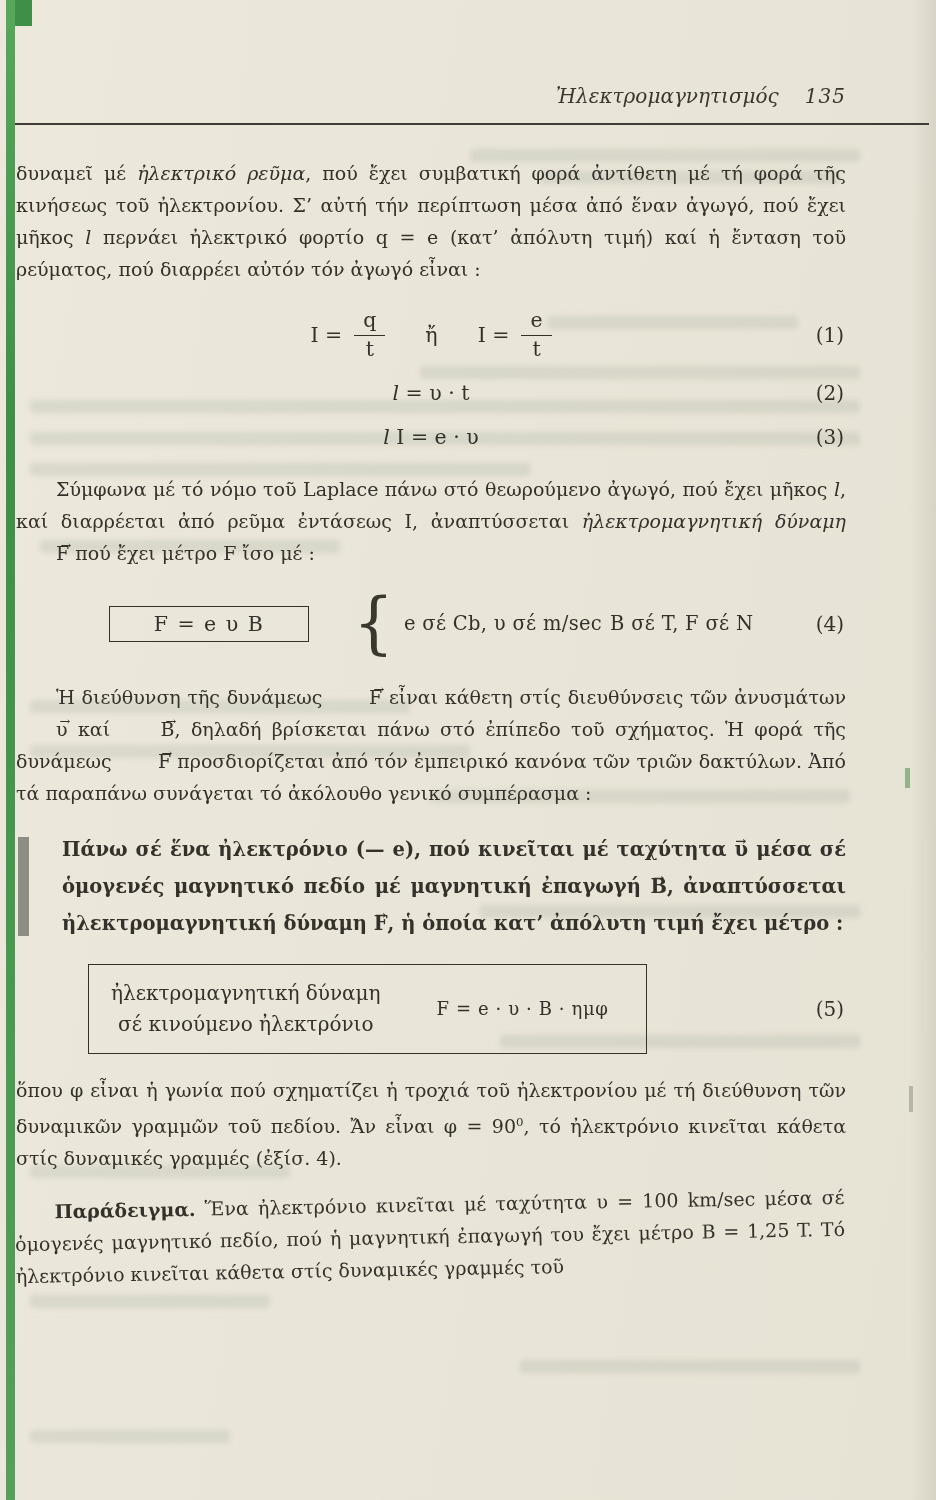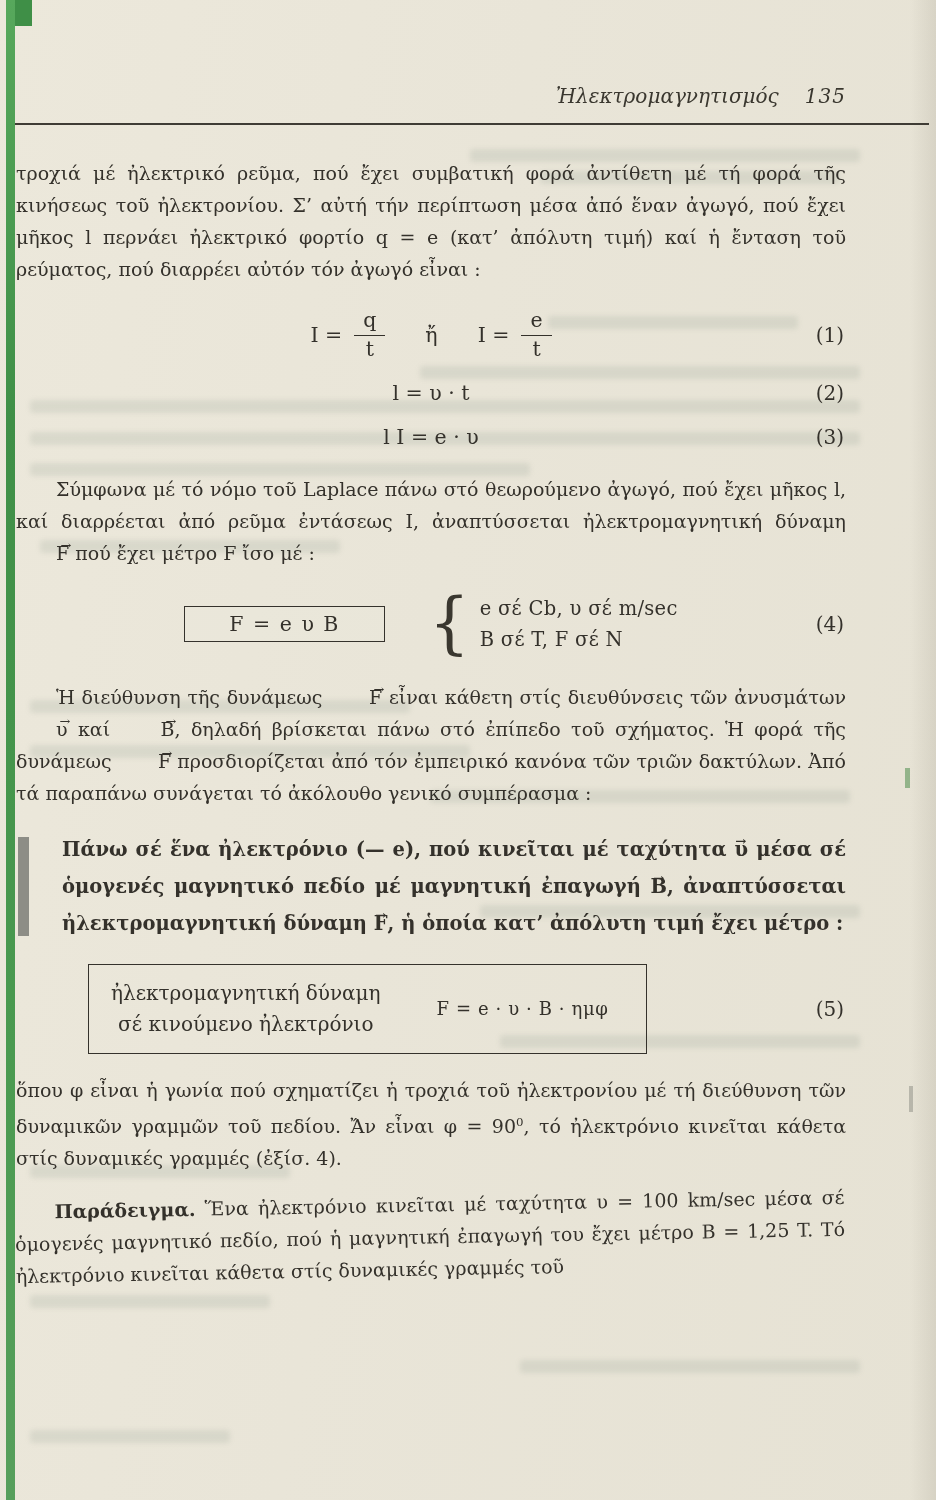--- a/index.html
+++ b/index.html
@@ -22,21 +22,21 @@
 
   .content{position:absolute;left:16px;top:0;width:830px;z-index:2;}
 
   .header{display:flex;justify-content:flex-end;align-items:baseline;gap:26px;
     padding-top:84px;font-style:italic;font-size:20px;color:#3a372f;}
   .header .pg{letter-spacing:1px;}
   .rule{margin-top:15px;margin-left:-8px;width:921px;border-top:2.5px solid #3f3c35;}
 
   p{margin:0;font-size:19px;line-height:32px;text-align:justify;}
   .ind{text-indent:40px;}
-  .it{}
+  .it{font-style:italic;}
   .b{font-weight:bold;}
   sup{font-size:0.62em;}
 
   .vec{position:relative;display:inline-block;}
   .vec::after{content:"\2192";position:absolute;left:50%;top:-0.68em;
     transform:translateX(-50%) scaleX(1.15);font-size:0.6em;}
 
   .mt1{margin-top:32px;}
 
   .eq{position:relative;display:flex;align-items:center;justify-content:center;font-size:20.5px;}
@@ -50,21 +50,21 @@
 
   .eq2{margin-top:20px;}
   .eq3{margin-top:20px;}
   .pmid{margin-top:26px;}
   .p3m{margin-top:20px;}
   .p4m{margin-top:24px;}
 
   .eq4{margin-top:26px;}
   .formula-box{border:1.7px solid #35322c;padding:5px 44px;letter-spacing:1.5px;background:rgba(255,255,255,0.04);}
   .brace{font-size:64px;font-weight:200;line-height:0.9;margin:0 10px 0 44px;transform:scaleY(1.05);color:#3a372f;}
-  .conds{display:flex;flex-direction:column;gap:8px;font-size:19.5px;line-height:1.2;align-items:flex-start;letter-spacing:0.3px;}
+  .conds{display:flex;flex-direction:row;gap:8px;font-size:19.5px;line-height:1.2;align-items:flex-start;letter-spacing:0.3px;}
 
   .p5m{margin-top:28px;}
 
   .quote{position:relative;margin-top:22px;padding-left:46px;font-weight:bold;
     font-size:19.5px;line-height:37px;text-align:justify;}
   .quote-bar{position:absolute;left:2px;top:6px;width:11px;height:calc(100% - 12px);background:#8d8d86;}
 
   .eq5{margin-top:22px;justify-content:flex-start;padding-left:72px;}
   .eq5-box{border:1.7px solid #35322c;display:flex;align-items:center;gap:56px;padding:13px 38px 13px 22px;}
   .eq5-label{text-align:center;font-size:20px;line-height:31px;}
@@ -101,21 +101,21 @@
   <div class="smudge" style="top:1430px;left:30px;width:200px;"></div>
 
   <div class="content">
 
     <div class="header">
       <span>Ἠλεκτρομαγνητισμός</span>
       <span class="pg">135</span>
     </div>
     <div class="rule"></div>
 
-    <p class="mt1"><span>τροχιά μέ </span><span class="it">ἠλεκτρικό ρεῦμα</span><span>, πού ἔχει συμβατική φορά ἀντίθετη μέ τή φορά τῆς κινήσεως τοῦ ἠλεκτρονίου. Σ’ αὐτή τήν περίπτωση μέσα ἀπό ἕναν ἀγωγό, πού ἔχει μῆκος </span><span class="it">l</span><span> περνάει ἠλεκτρικό φορτίο q = e (κατ’ ἀπόλυτη τιμή) καί ἡ ἔνταση τοῦ ρεύματος, πού διαρρέει αὐτόν τόν ἀγωγό εἶναι :</span></p>
+    <p class="mt1"><span>δυναμεῖ μέ </span><span class="it">ἠλεκτρικό ρεῦμα</span><span>, πού ἔχει συμβατική φορά ἀντίθετη μέ τή φορά τῆς κινήσεως τοῦ ἠλεκτρονίου. Σ’ αὐτή τήν περίπτωση μέσα ἀπό ἕναν ἀγωγό, πού ἔχει μῆκος </span><span class="it">l</span><span> περνάει ἠλεκτρικό φορτίο q = e (κατ’ ἀπόλυτη τιμή) καί ἡ ἔνταση τοῦ ρεύματος, πού διαρρέει αὐτόν τόν ἀγωγό εἶναι :</span></p>
 
     <div class="eq eq1">
       <span class="egrp">
         <span>I =</span>
         <span class="frac">
           <span class="num">q</span>
           <span class="den">t</span>
         </span>
         <span class="or">ἤ</span>
         <span>I =</span>

